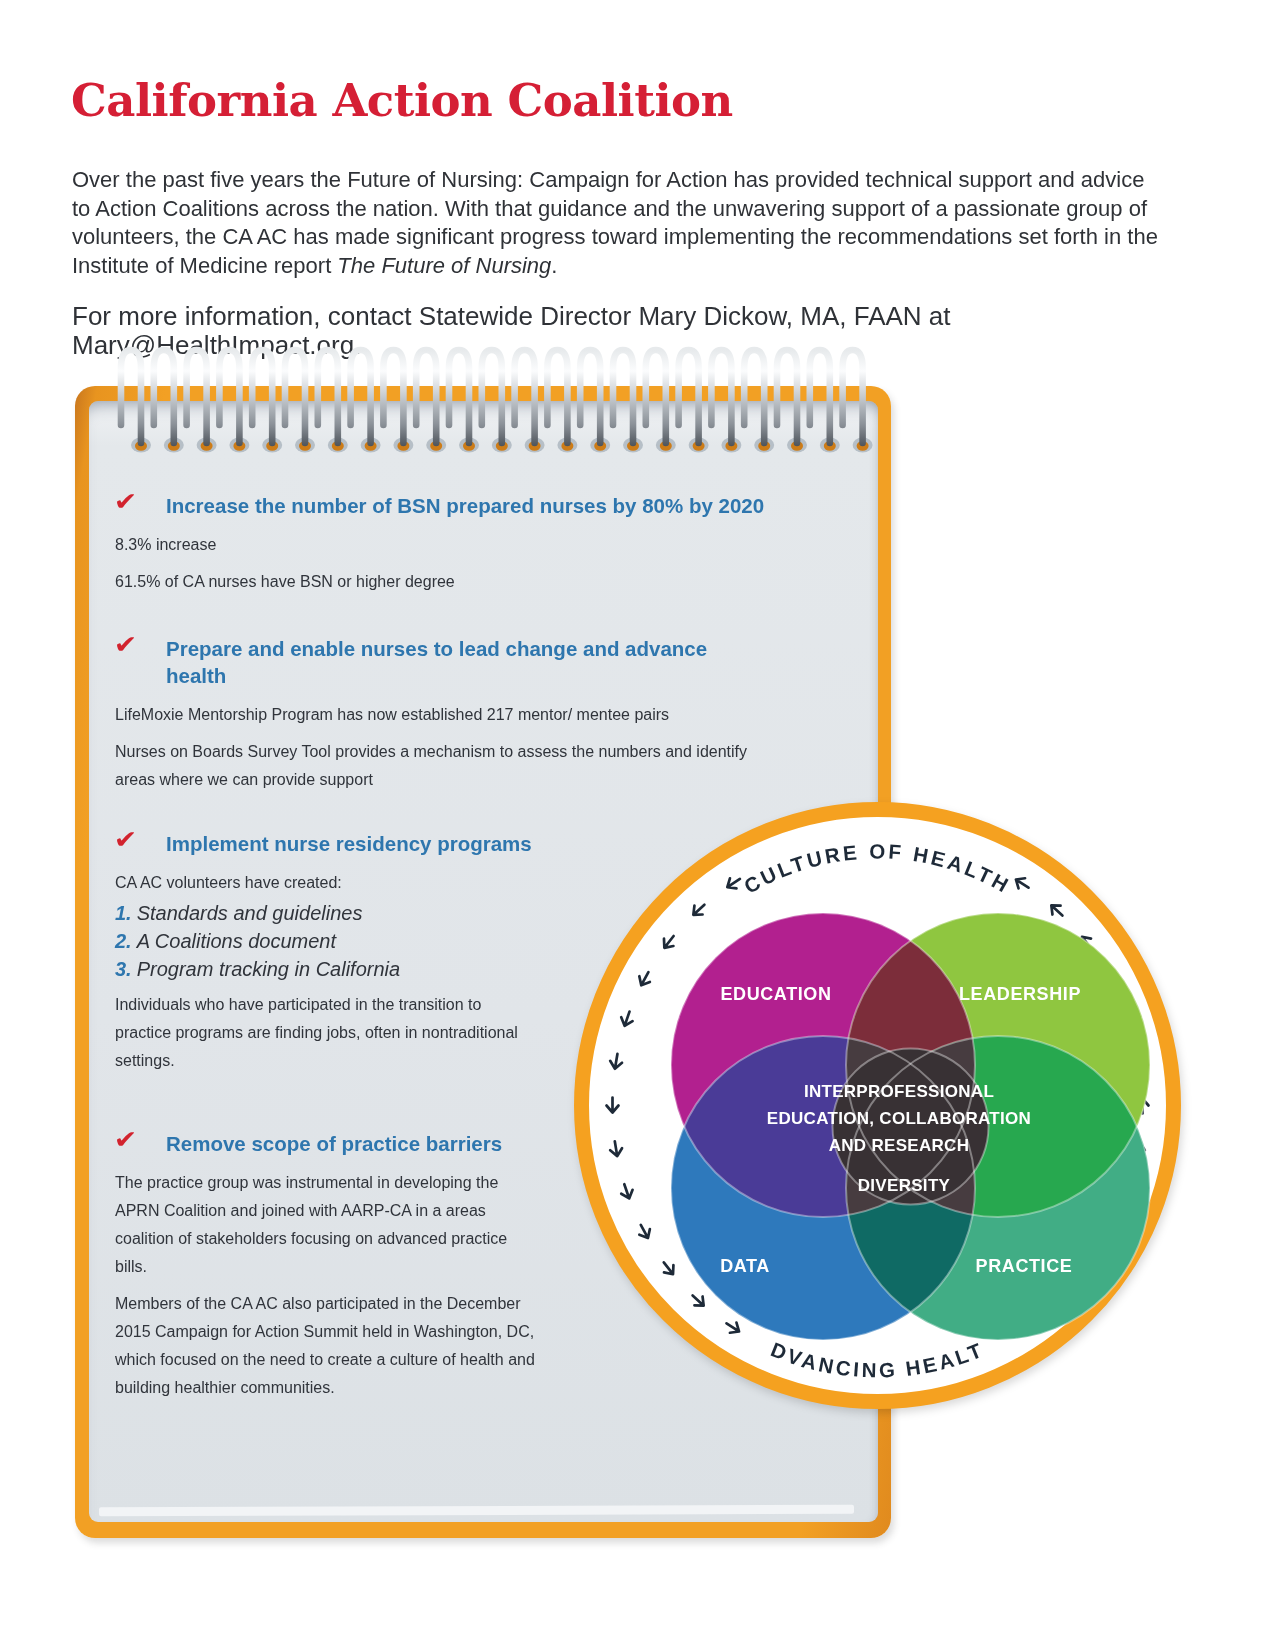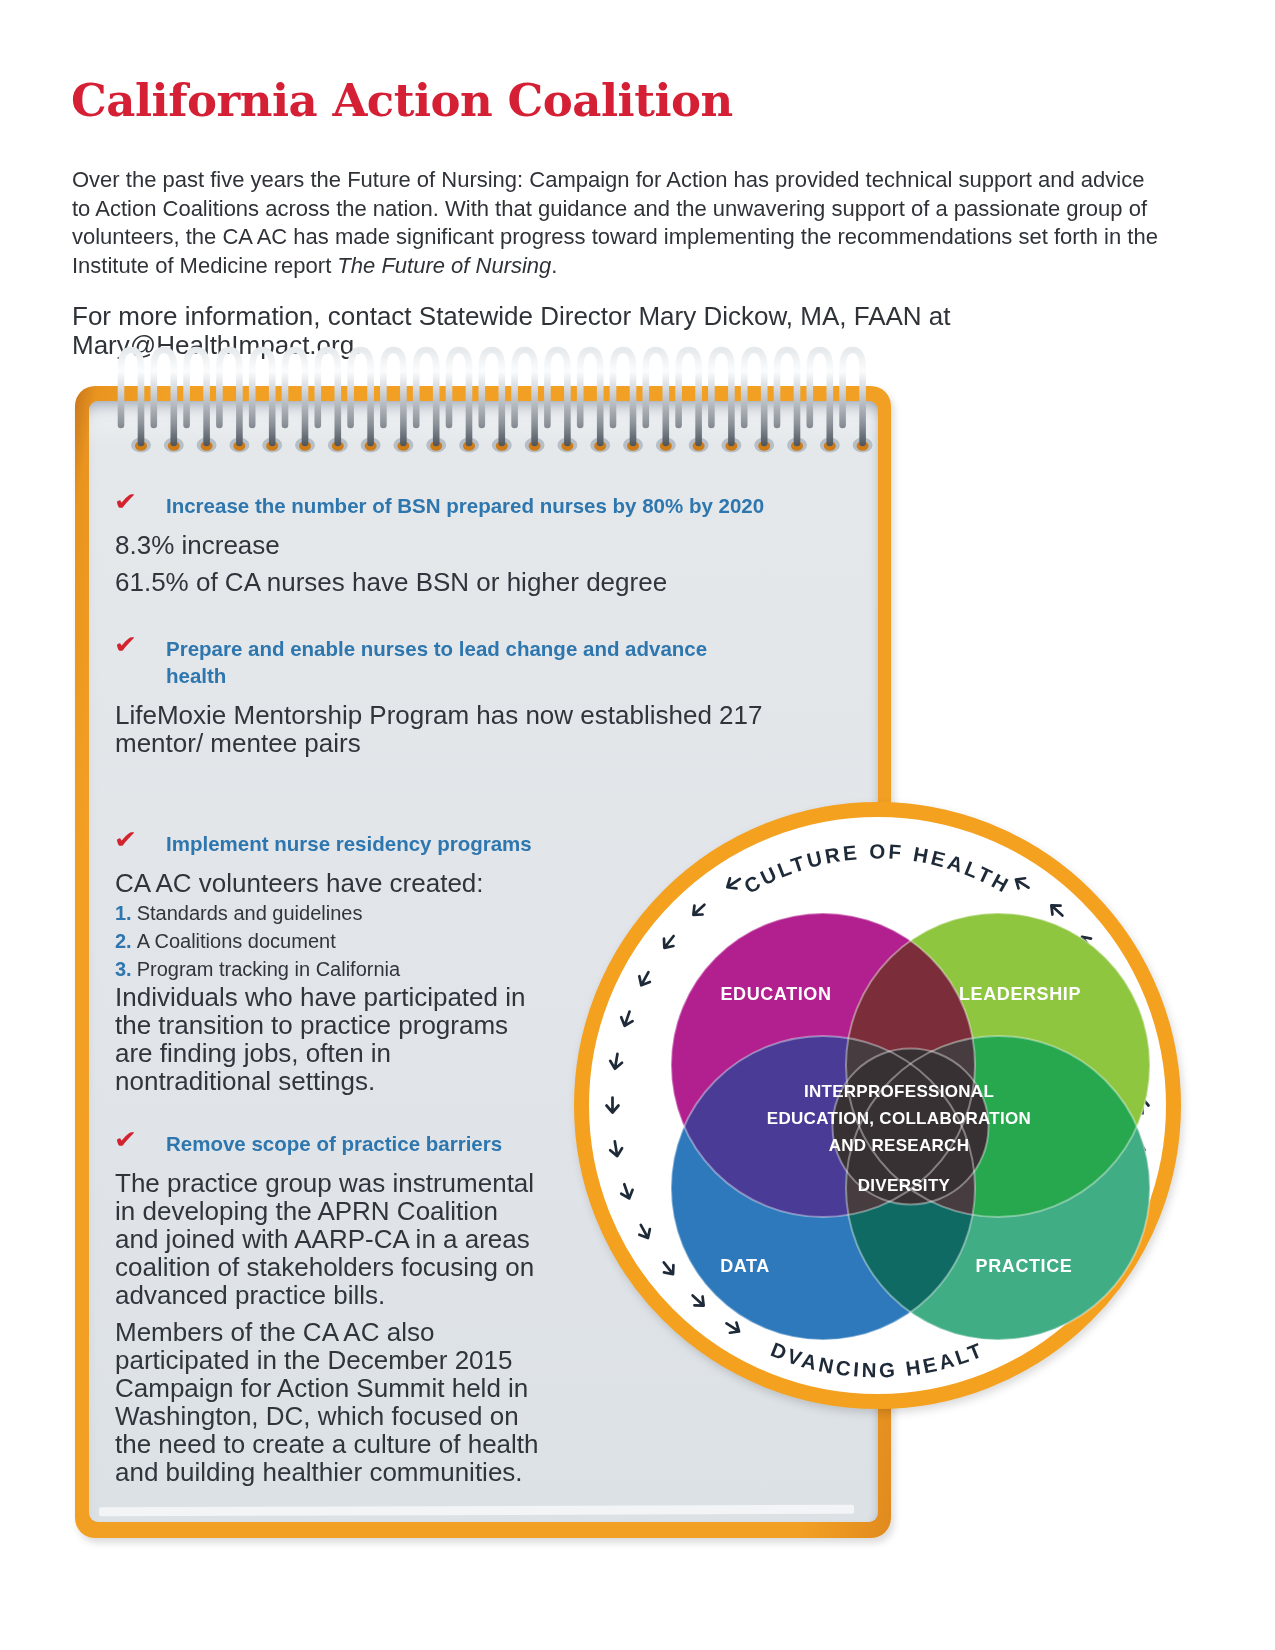--- a/index.html
+++ b/index.html
@@ -48,24 +48,24 @@
   .w-wide{width:652px;}
   .w-narrow{width:426px;}
   .sec-head{
     position:relative;padding-left:51px;color:#2E76AE;font-weight:bold;
     font-size:20.5px;line-height:27px;margin-bottom:12px;
   }
   .check{
     position:absolute;left:0;top:-4px;color:#D2232E;font-size:25px;
     font-family:"DejaVu Sans",sans-serif;transform:scaleX(1.12);
   }
-  .sec p{margin:0 0 9px 0;font-size:26px;line-height:28px;color:#30343B;}
+  .sec p{margin:8px 0 9px 0;font-size:16px;line-height:28px;color:#30343B;}
   .nl{font-size:20px;line-height:28px;color:#30343B;}
   .nl .num{color:#2E76AE;font-weight:bold;margin-right:5px;}
-  .nl-block{}
+  .nl-block{font-style:italic;}
 
   
   .diagram{
     position:absolute;left:567px;top:795px;width:620px;height:620px;z-index:4;
     filter:drop-shadow(2px 4px 4px rgba(0,0,0,.15));
   }
   .arc-text{font-weight:bold;font-size:20.5px;letter-spacing:3px;font-family:"Liberation Sans",sans-serif;}
   .vlabel{font-weight:bold;font-size:18px;letter-spacing:.6px;fill:#fff;text-anchor:middle;font-family:"Liberation Sans",sans-serif;}
   .clabel{font-weight:bold;font-size:17px;letter-spacing:.3px;fill:#fff;text-anchor:middle;font-family:"Liberation Sans",sans-serif;}
   .outline{fill:none;stroke:rgba(255,255,255,.38);stroke-width:2;}
@@ -91,20 +91,21 @@
       <p data-name="section-paragraph">8.3% increase</p>
       <p data-name="section-paragraph">61.5% of CA nurses have BSN or higher degree</p>
     </div>
 
     <div class="sec w-wide" style="top:234px" data-name="section-lead-change">
       <div class="sec-head" data-name="section-heading">
         <span class="check" data-name="checkmark-icon">✔</span>
         <span data-name="section-heading-label">Prepare and enable nurses to lead change and advance health</span>
       </div>
       <p data-name="section-paragraph">LifeMoxie Mentorship Program has now established 217 mentor/ mentee pairs</p>
+      <p data-name="section-paragraph">Nurses on Boards Survey Tool provides a mechanism to assess the numbers and identify areas where we can provide support</p>
     </div>
 
     <div class="sec w-narrow" style="top:429px" data-name="section-nurse-residency">
       <div class="sec-head" data-name="section-heading">
         <span class="check" data-name="checkmark-icon">✔</span>
         <span data-name="section-heading-label">Implement nurse residency programs</span>
       </div>
       <p style="margin-bottom:2px" data-name="section-lead">CA AC volunteers have created:</p>
       <div class="nl-block" data-name="numbered-list">
         <div class="nl" data-name="list-item"><span class="num" data-name="list-number">1.</span><span data-name="list-text">Standards and guidelines</span></div>

